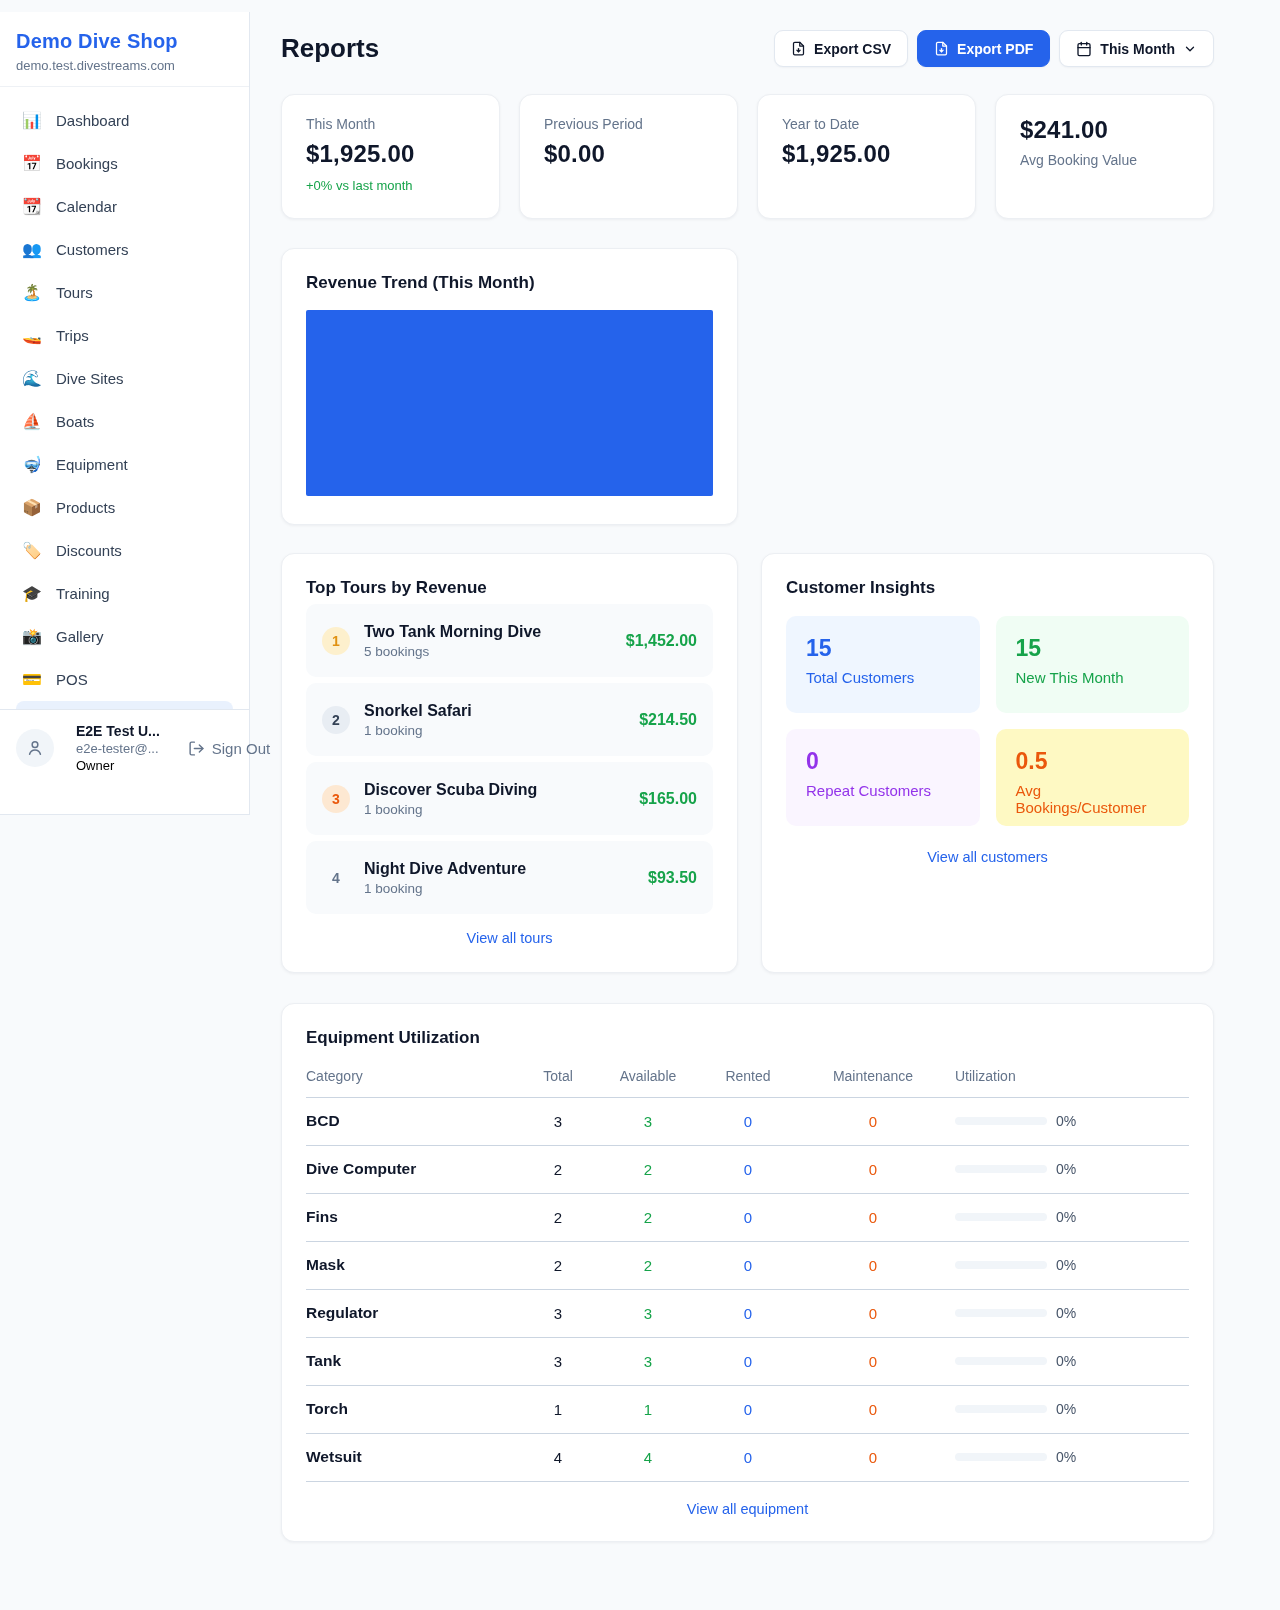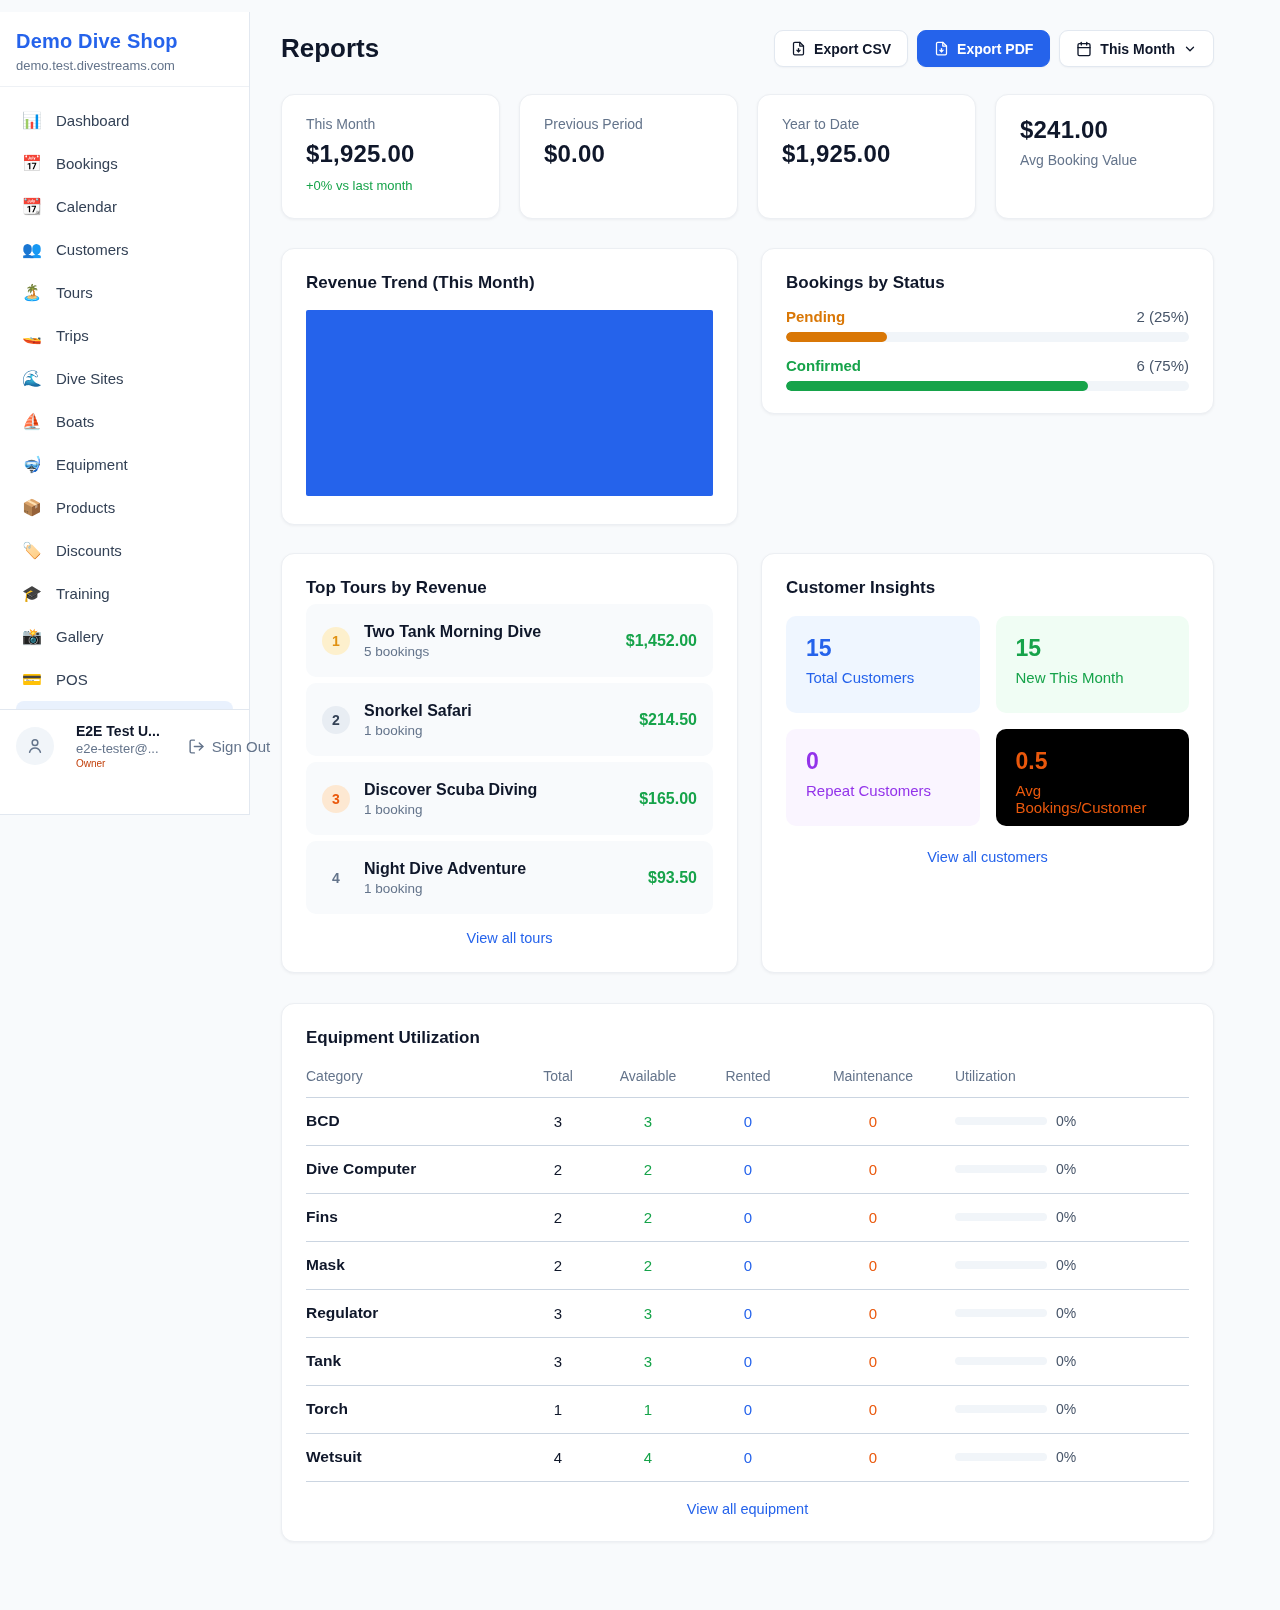--- a/index.html
+++ b/index.html
@@ -18,21 +18,21 @@
   .nav-icon { width:20px; font-size:16px; text-align:center; flex:0 0 20px; }
   .nav-label { font-size:15px; color:#334155; }
   .nav-active-partial { height:8px; margin:0 8px; background:#e9f1fd;
                         border-radius:8px 8px 0 0; }
   .user-area { border-top:1px solid #e2e8f0; padding:13px 16px; display:flex; align-items:center; gap:22px; }
   .avatar { width:38px; height:38px; border-radius:50%; background:#f1f5f9; flex:0 0 38px;
             display:flex; align-items:center; justify-content:center; color:#64748b; }
   .user-meta { width:96px; }
   .user-name { font-size:14px; font-weight:700; color:#0f172a; white-space:nowrap; }
   .user-email { font-size:13px; color:#64748b; margin-top:2px; white-space:nowrap; }
-  .user-role { font-size:10px; color:#c2410c; margin-top:2px; }
+  .user-role { font-size:13px; color:#000000; margin-top:2px; }
   .signout { display:flex; align-items:center; gap:7px; color:#64748b; font-size:15px;
              cursor:pointer; margin-left:6px; white-space:nowrap; }
 
   
   .main { position:absolute; left:281px; top:0; width:933px; }
   .page-header { display:flex; align-items:center; justify-content:space-between; padding-top:30px; }
   .page-title { font-size:26px; font-weight:800; color:#0f172a; }
   .header-actions { display:flex; gap:9px; }
   .btn { display:flex; align-items:center; gap:8px; height:37px; padding:0 16px;
          border-radius:9px; font-size:14px; font-weight:600; cursor:pointer;
@@ -89,21 +89,21 @@
                margin-top:16px; cursor:pointer; text-decoration:none; }
 
   
   .tiles { display:grid; grid-template-columns:1fr 1fr; gap:16px; margin-top:18px; }
   .tile { border-radius:10px; padding:19px 20px; height:97px; }
   .tile-value { font-size:23px; font-weight:800; }
   .tile-label { font-size:15px; margin-top:7px; }
   .tile.blue   { background:#eff6ff; } .tile.blue   .tile-value,.tile.blue   .tile-label{ color:#2563eb; }
   .tile.green  { background:#f0fdf4; } .tile.green  .tile-value,.tile.green  .tile-label{ color:#16a34a; }
   .tile.purple { background:#faf5ff; } .tile.purple .tile-value,.tile.purple .tile-label{ color:#9333ea; }
-  .tile.orange { background:#000000;border-radius:10px; } .tile.orange .tile-value,.tile.orange .tile-label{ color:#ea580c; }
+  .tile.orange { background:#fef9c3;border-radius:10px; } .tile.orange .tile-value,.tile.orange .tile-label{ color:#ea580c; }
   .insights-card .view-link { margin-top:23px; }
 
   
   .equip-card { margin-top:30px; padding:24px; }
   table.equip { width:100%; border-collapse:collapse; margin-top:20px; }
   table.equip th { text-align:left; font-size:14px; font-weight:400; color:#64748b;
                    padding:0 0 13px 0; border-bottom:1px solid #cbd5e1; }
   table.equip td { padding:14px 0 15px 0; border-bottom:1px solid #cbd5e1; font-size:15px; }
   .col-cat { width:232px; } .col-total { width:76px; } .col-avail { width:107px; }
   .col-rent { width:108px; } .col-maint { width:126px; }
@@ -262,41 +262,20 @@
       <div class="stat-value">$241.00</div>
       <div class="stat-label">Avg Booking Value</div>
     </div>
   </div>
 
   <div class="two-col row2">
     <div class="card revenue-card">
       <div class="card-title">Revenue Trend (This Month)</div>
       <div class="revenue-chart" style="background-color: rgb(37, 99, 235);"></div>
     </div>
-    <div class="card status-card">
-      <div class="card-title">Bookings by Status</div>
-      <div class="status-row">
-        <div class="status-head">
-          <span class="status-label" style="color: rgb(217, 119, 6);">Pending</span>
-          <span class="status-count">2 (25%)</span>
-        </div>
-        <div class="status-track">
-          <div class="status-fill" style="width: 25%; background-color: rgb(217, 119, 6);"></div>
-        </div>
-      </div>
-      <div class="status-row">
-        <div class="status-head">
-          <span class="status-label" style="color: rgb(22, 163, 74);">Confirmed</span>
-          <span class="status-count">6 (75%)</span>
-        </div>
-        <div class="status-track">
-          <div class="status-fill" style="width: 75%; background-color: rgb(22, 163, 74);"></div>
-        </div>
-      </div>
-    </div>
   </div>
 
   <div class="two-col row3">
     <div class="card tours-card">
       <div class="card-title">Top Tours by Revenue</div>
 
       <div class="tour-row">
         <div class="rank r1">1</div>
         <div class="tour-info">
           <div class="tour-name">Two Tank Morning Dive</div>

